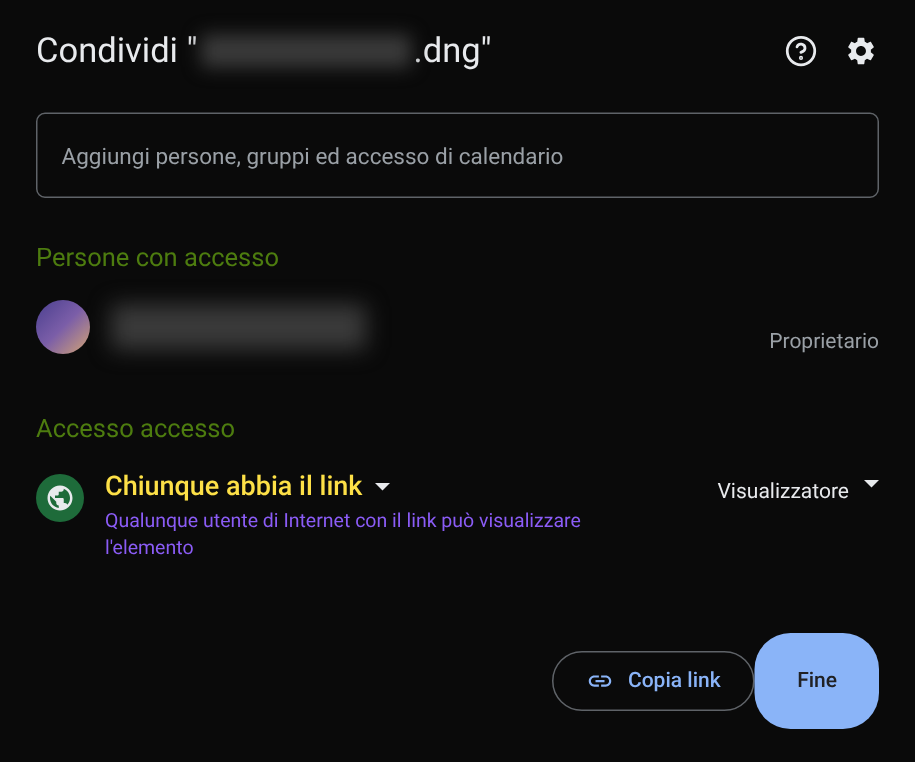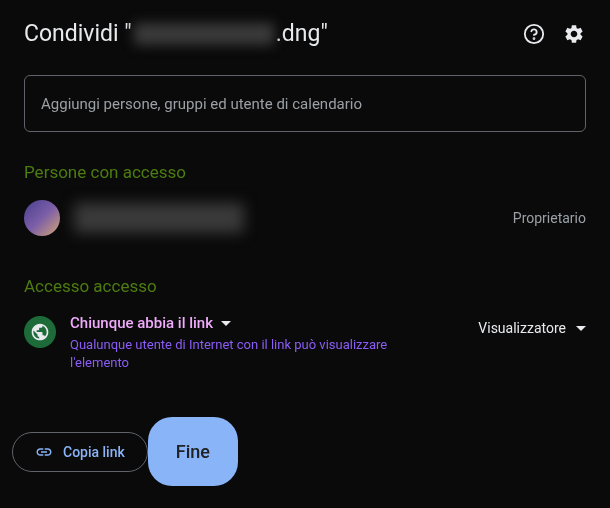--- a/index.html
+++ b/index.html
@@ -64,21 +64,21 @@
       font-size: 15px;
     }
     .section-title {
       font-size: 17px;
       font-weight: 400;
       color: #4d7c0f;
       margin-bottom: 18px;
     }
     .person-row {
       display: flex;
-      align-items: center;
+      align-items: flex-end;
       justify-content: space-between;
       margin-bottom: 40px;
     }
     .person-left {
       display: flex;
       align-items: center;
       gap: 14px;
     }
     .avatar {
       width: 36px;
@@ -126,43 +126,42 @@
       max-width: 340px;
     }
     .access-dropdown {
       display: flex;
       align-items: center;
       gap: 8px;
       cursor: pointer;
       margin-bottom: 4px;
     }
     .access-dropdown-label {
-      font-size: 15px;
+      font-size: 18px;
       font-weight: 500;
-      color: #f0abfc;
+      color: #fde047;
     }
     .access-desc {
       font-size: 13px;
       color: #8b5cf6;
       line-height: 1.4;
     }
     .role-dropdown {
       display: flex;
-      align-items: center;
       gap: 10px;
       cursor: pointer;
       padding-top: 6px;
     }
     .role-label {
       font-size: 14px;
       color: #e8eaed;
     }
     .footer {
       display: flex;
-      justify-content: flex-start;
+      justify-content: flex-end;
       align-items: center;
       position: absolute;
       bottom: 22px;
       left: 12px;
       right: 24px;
     }
     .copy-link-btn {
       display: flex;
       align-items: center;
       gap: 10px;
@@ -176,21 +175,21 @@
       color: #8ab4f8;
       font-size: 14px;
       font-weight: 500;
     }
     .done-btn {
       background: #8ab4f8;
       color: #202124;
       border-radius: 24px;
       padding: 24px 28px;
       cursor: pointer;
-      font-size: 18px;
+      font-size: 14px;
       font-weight: 500;
       border: none;
     }
     .triangle-down {
       width: 0;
       height: 0;
       border-left: 5px solid transparent;
       border-right: 5px solid transparent;
       border-top: 5px solid #e8eaed;
     }
@@ -214,21 +213,21 @@
     </div>
     <div class="icon-btn">
       <svg width="22" height="22" viewBox="0 0 24 24" fill="#e8eaed">
         <path d="M19.14,12.94c0.04-0.3,0.06-0.61,0.06-0.94c0-0.32-0.02-0.64-0.07-0.94l2.03-1.58c0.18-0.14,0.23-0.41,0.12-0.61 l-1.92-3.32c-0.12-0.22-0.37-0.29-0.59-0.22l-2.39,0.96c-0.5-0.38-1.03-0.7-1.62-0.94L14.4,2.81c-0.04-0.24-0.24-0.41-0.48-0.41 h-3.84c-0.24,0-0.43,0.17-0.47,0.41L9.25,5.35C8.66,5.59,8.12,5.92,7.63,6.29L5.24,5.33c-0.22-0.08-0.47,0-0.59,0.22L2.74,8.87 C2.62,9.08,2.66,9.34,2.86,9.48l2.03,1.58C4.84,11.36,4.8,11.69,4.8,12s0.02,0.64,0.07,0.94l-2.03,1.58 c-0.18,0.14-0.23,0.41-0.12,0.61l1.92,3.32c0.12,0.22,0.37,0.29,0.59,0.22l2.39-0.96c0.5,0.38,1.03,0.7,1.62,0.94l0.36,2.54 c0.05,0.24,0.24,0.41,0.48,0.41h3.84c0.24,0,0.44-0.17,0.47-0.41l0.36-2.54c0.59-0.24,1.13-0.56,1.62-0.94l2.39,0.96 c0.22,0.08,0.47,0,0.59-0.22l1.92-3.32c0.12-0.22,0.07-0.47-0.12-0.61L19.14,12.94z M12,15.6c-1.98,0-3.6-1.62-3.6-3.6 s1.62-3.6,3.6-3.6s3.6,1.62,3.6,3.6S13.98,15.6,12,15.6z"></path>
       </svg>
     </div>
   </div>
 </div>
 
 <div class="input-box">
-  <span>Aggiungi persone, gruppi ed utente di calendario</span>
+  <span>Aggiungi persone, gruppi ed accesso di calendario</span>
 </div>
 
 <div class="section-title">Persone con accesso</div>
 
 <div class="person-row">
   <div class="person-left">
     <div class="avatar"></div>
     <div class="person-name"></div>
   </div>
   <div class="owner-label">Proprietario</div>

